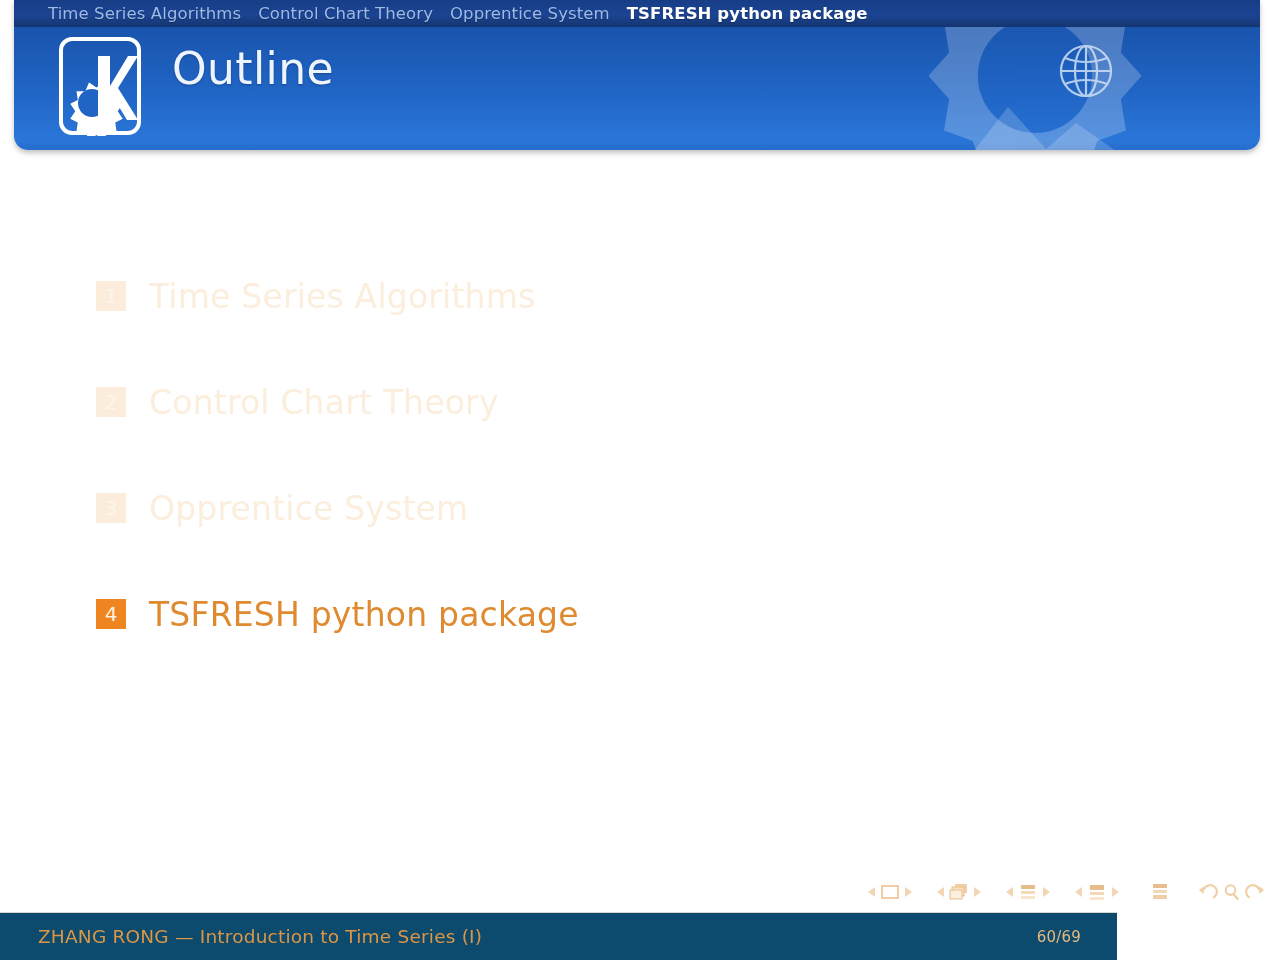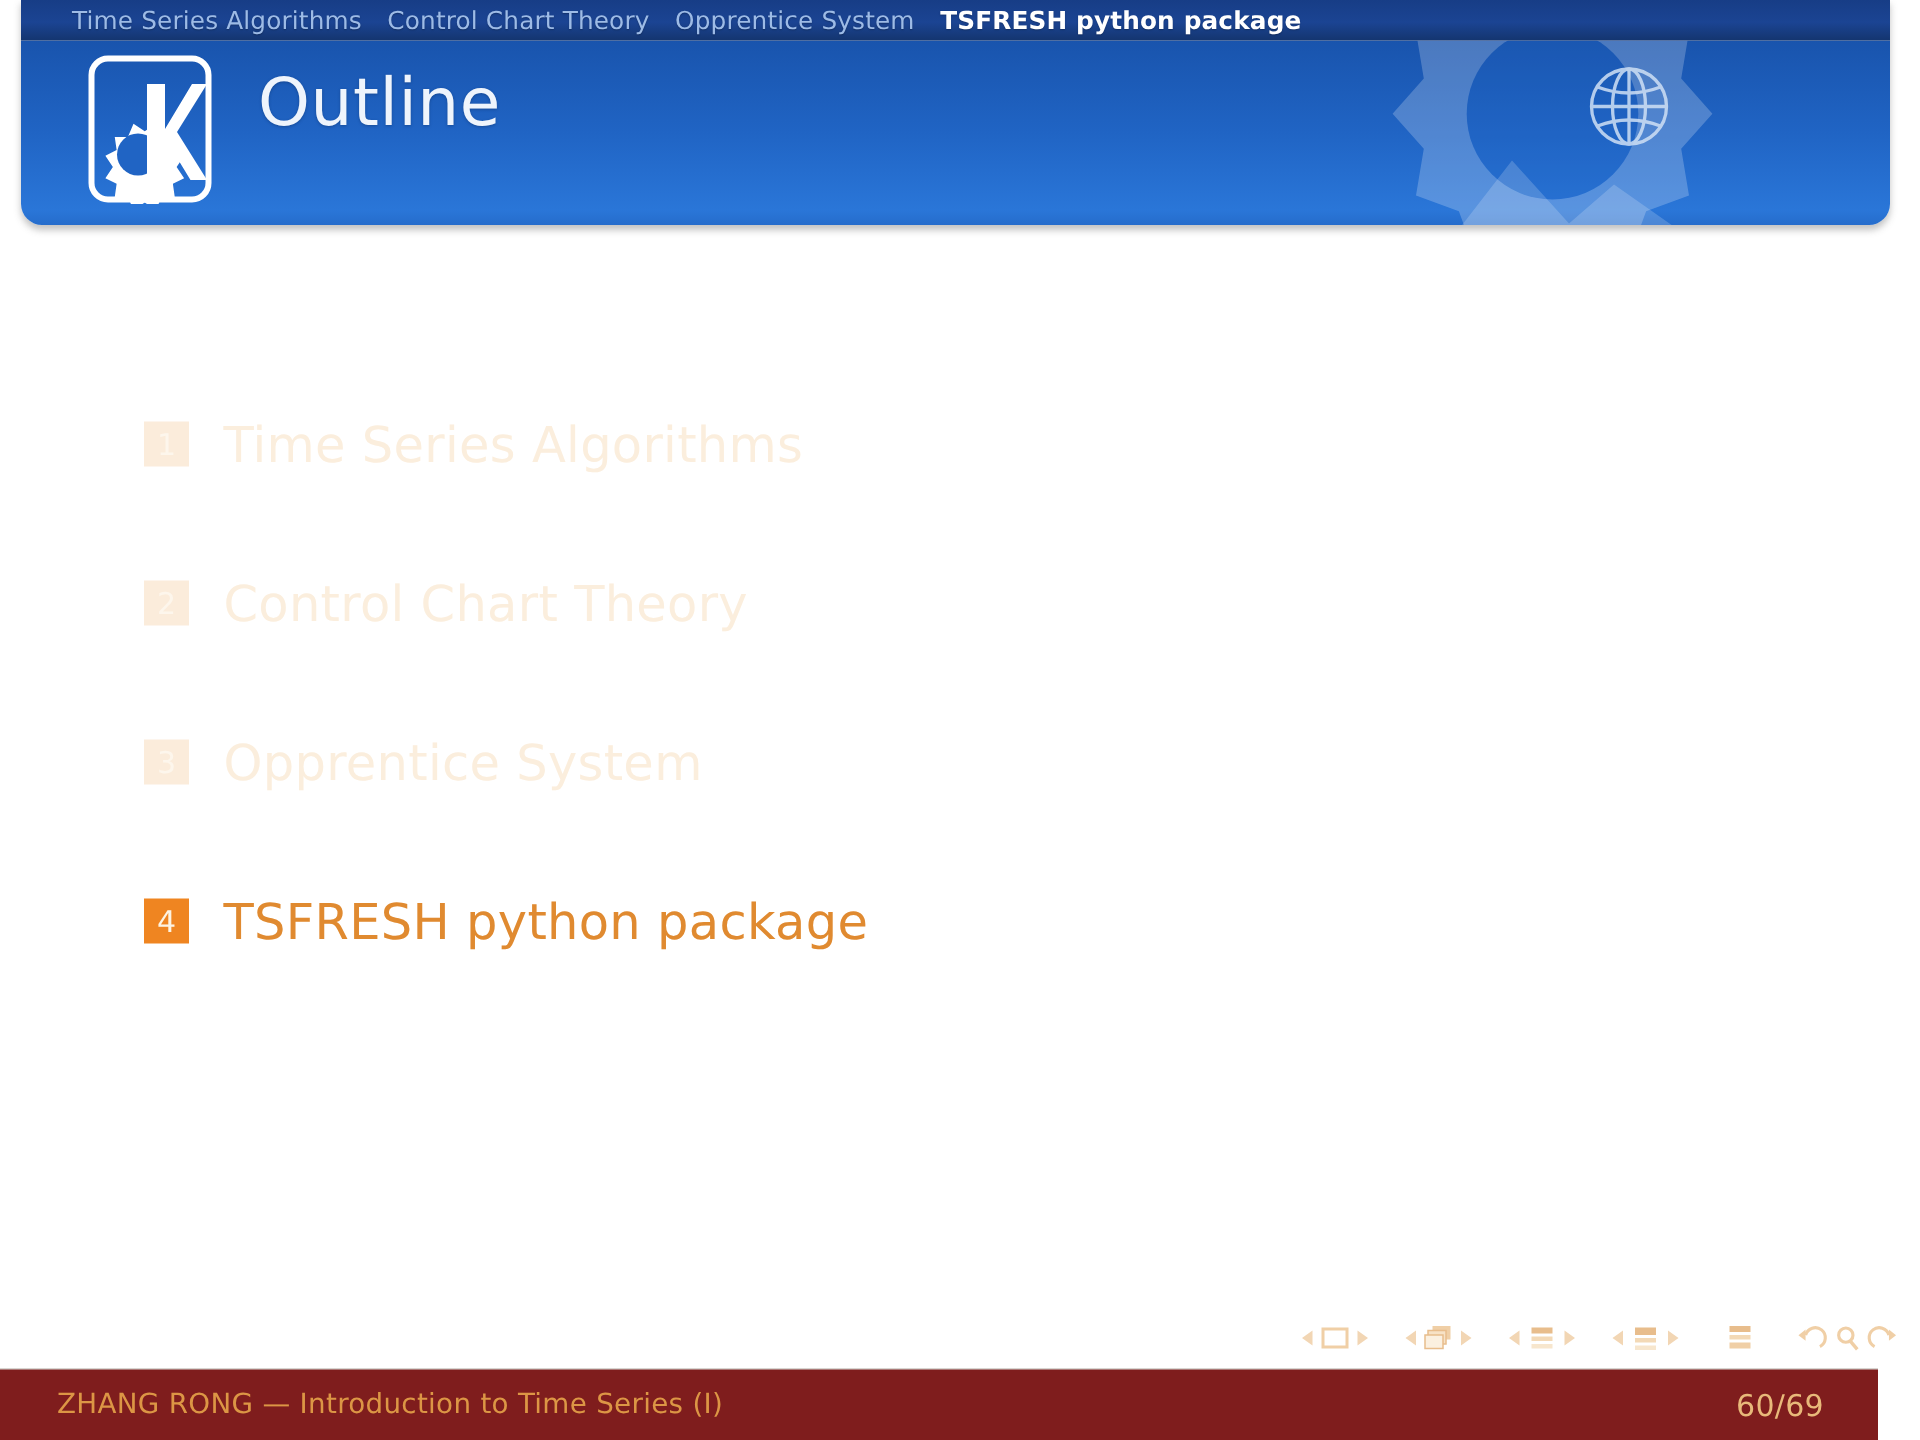--- a/index.html
+++ b/index.html
@@ -192,39 +192,39 @@
   .navsym-glyph { width: 22px; height: 20px; }
   .navsym-single { margin-left: 26px; }
   .navsym-tools { display: flex; align-items: center; margin-left: 26px; }
   .navsym-tools .navsym-glyph { width: 21px; height: 20px; margin: 0 1px; }
 
   
   .footer {
     position: absolute;
     left: 0;
     bottom: 0;
-    width: 1252px;
+    width: 1117px;
     height: 48px;
-    background: #7f1d1d;
+    background: #0c4a6e;
     border-top: 1px solid #d8d5d1;
     display: flex;
     align-items: center;
   }
   .footer-left {
     position: absolute;
     left: 38px;
     font-size: 18.5px;
     color: #dc9645;
     letter-spacing: 0.2px;
     white-space: nowrap;
   }
   .footer-right {
     position: absolute;
     right: 36px;
-    font-size: 20px;
+    font-size: 15px;
     color: #e8b97a;
     letter-spacing: 0.2px;
   }
 </style>
 </head>
 <body>
 
 <div class="slide">
 
   <div class="header-block">

